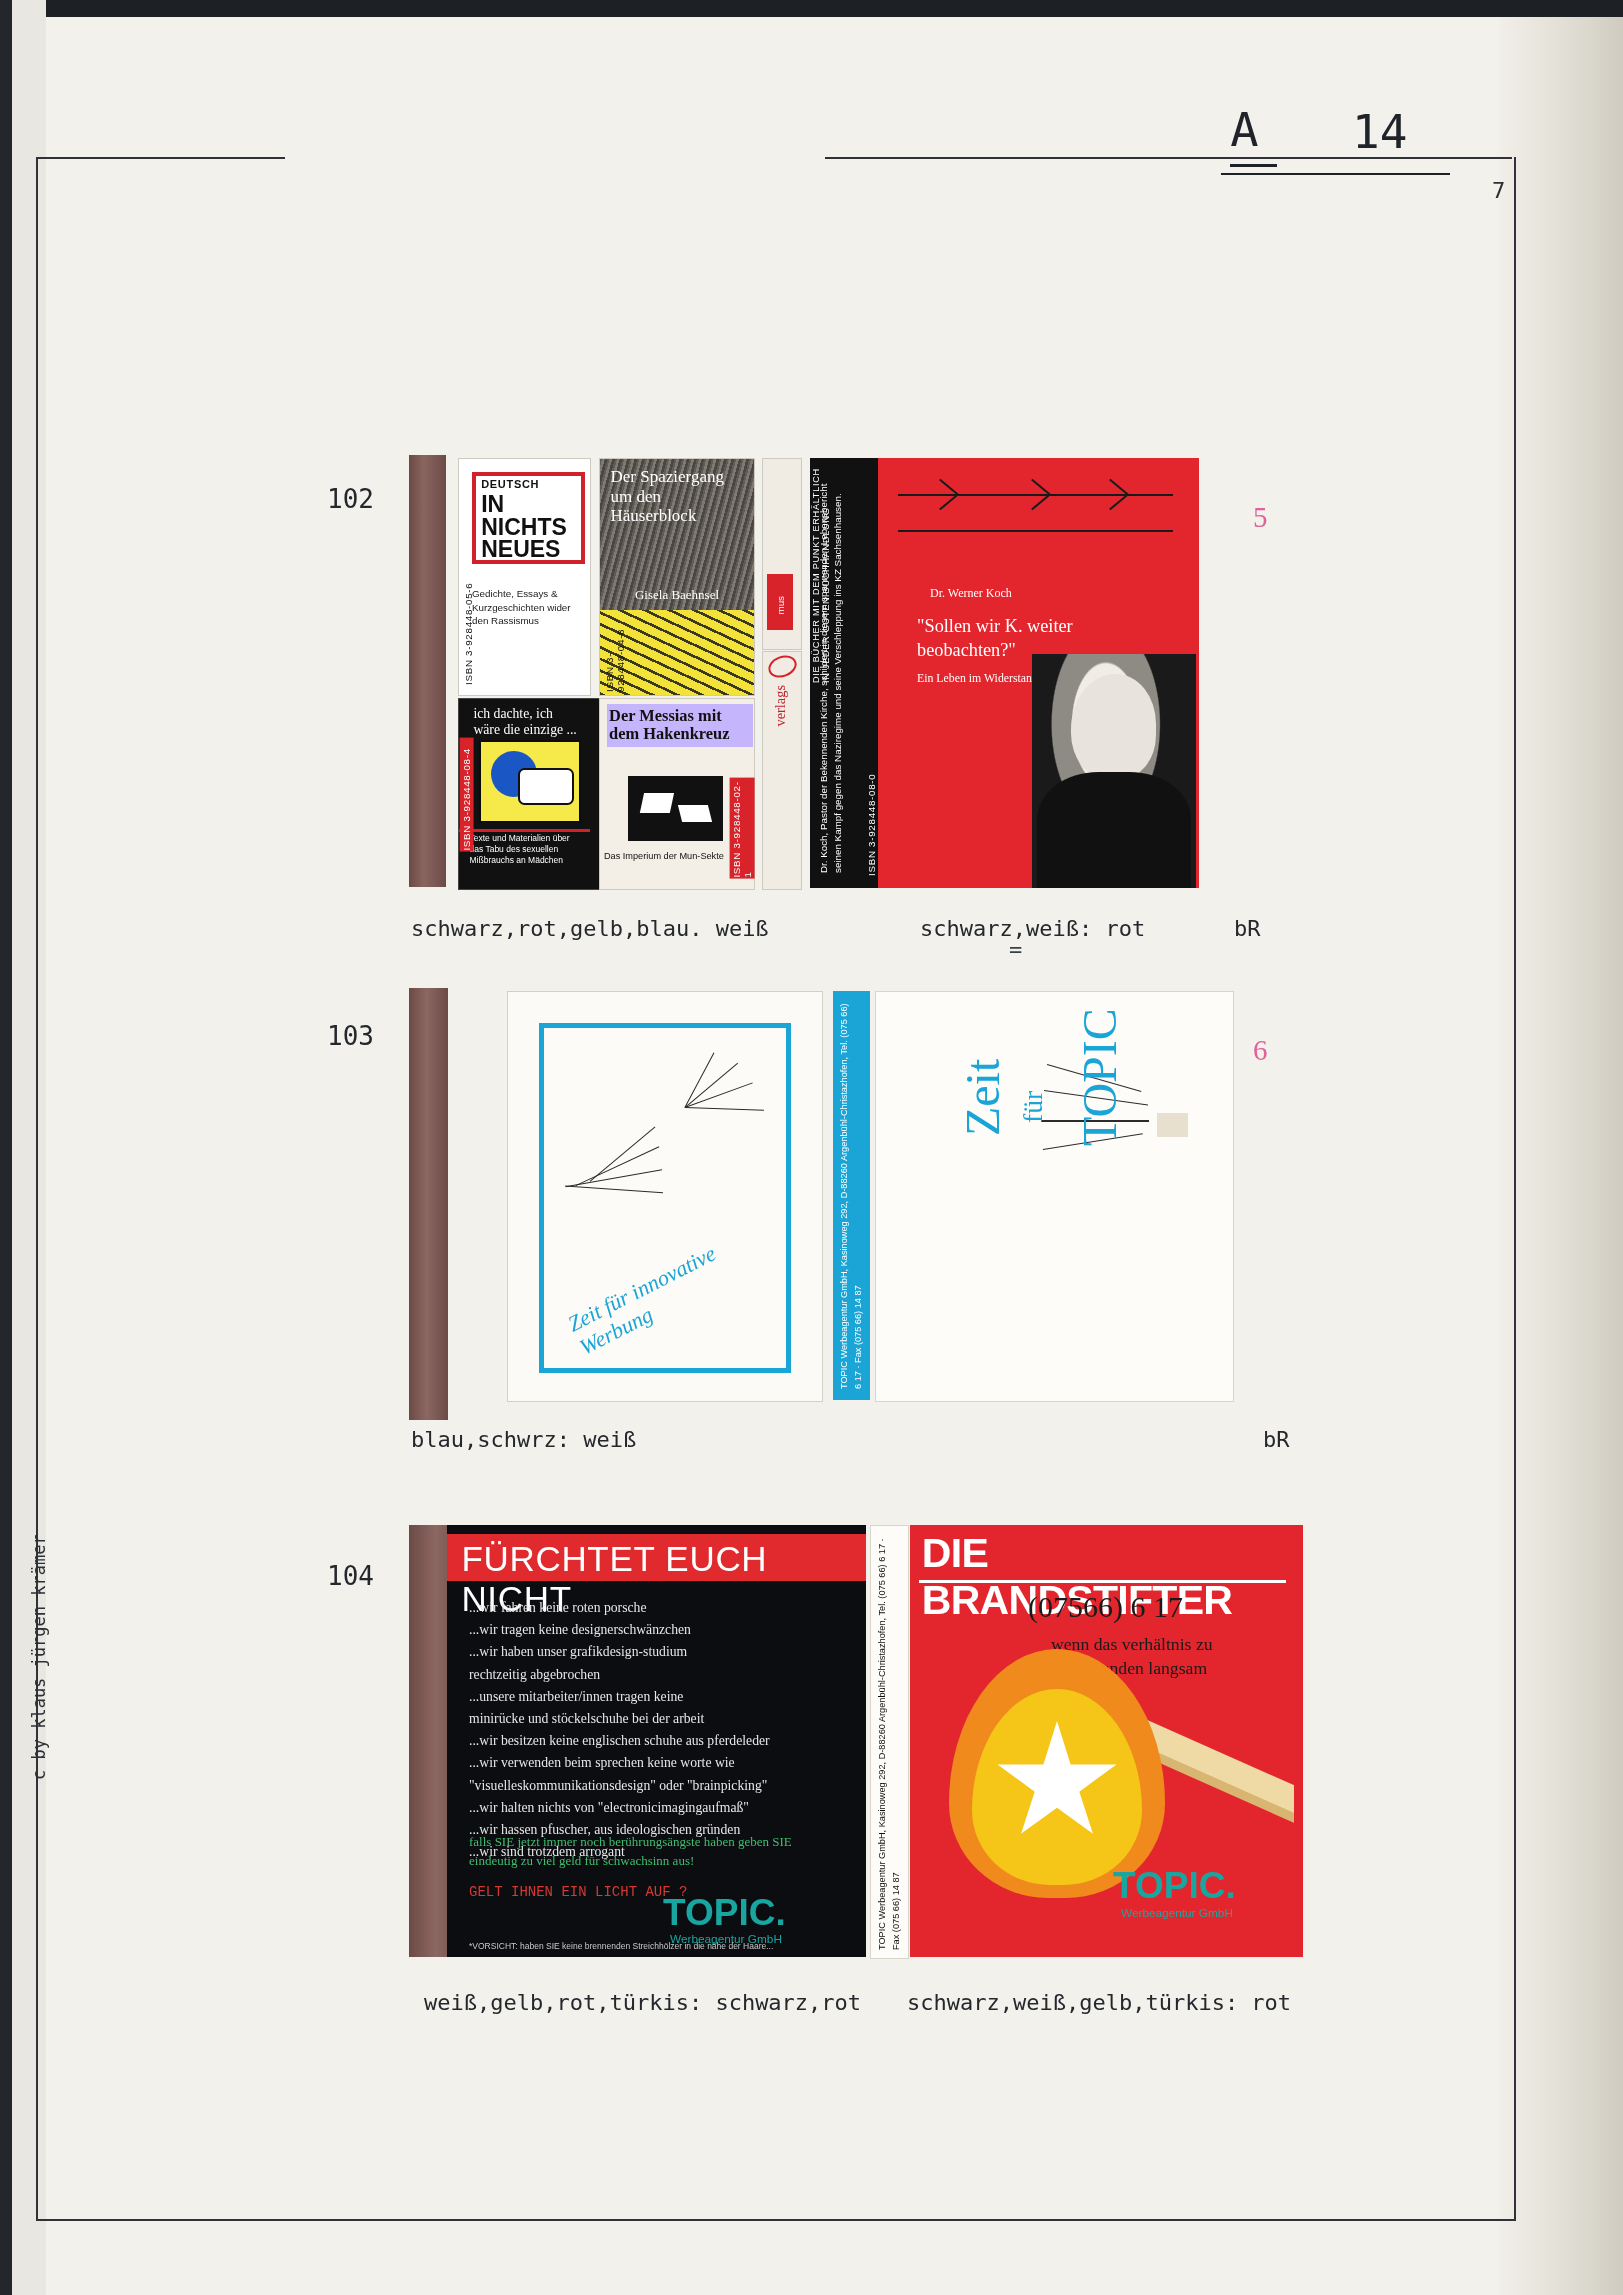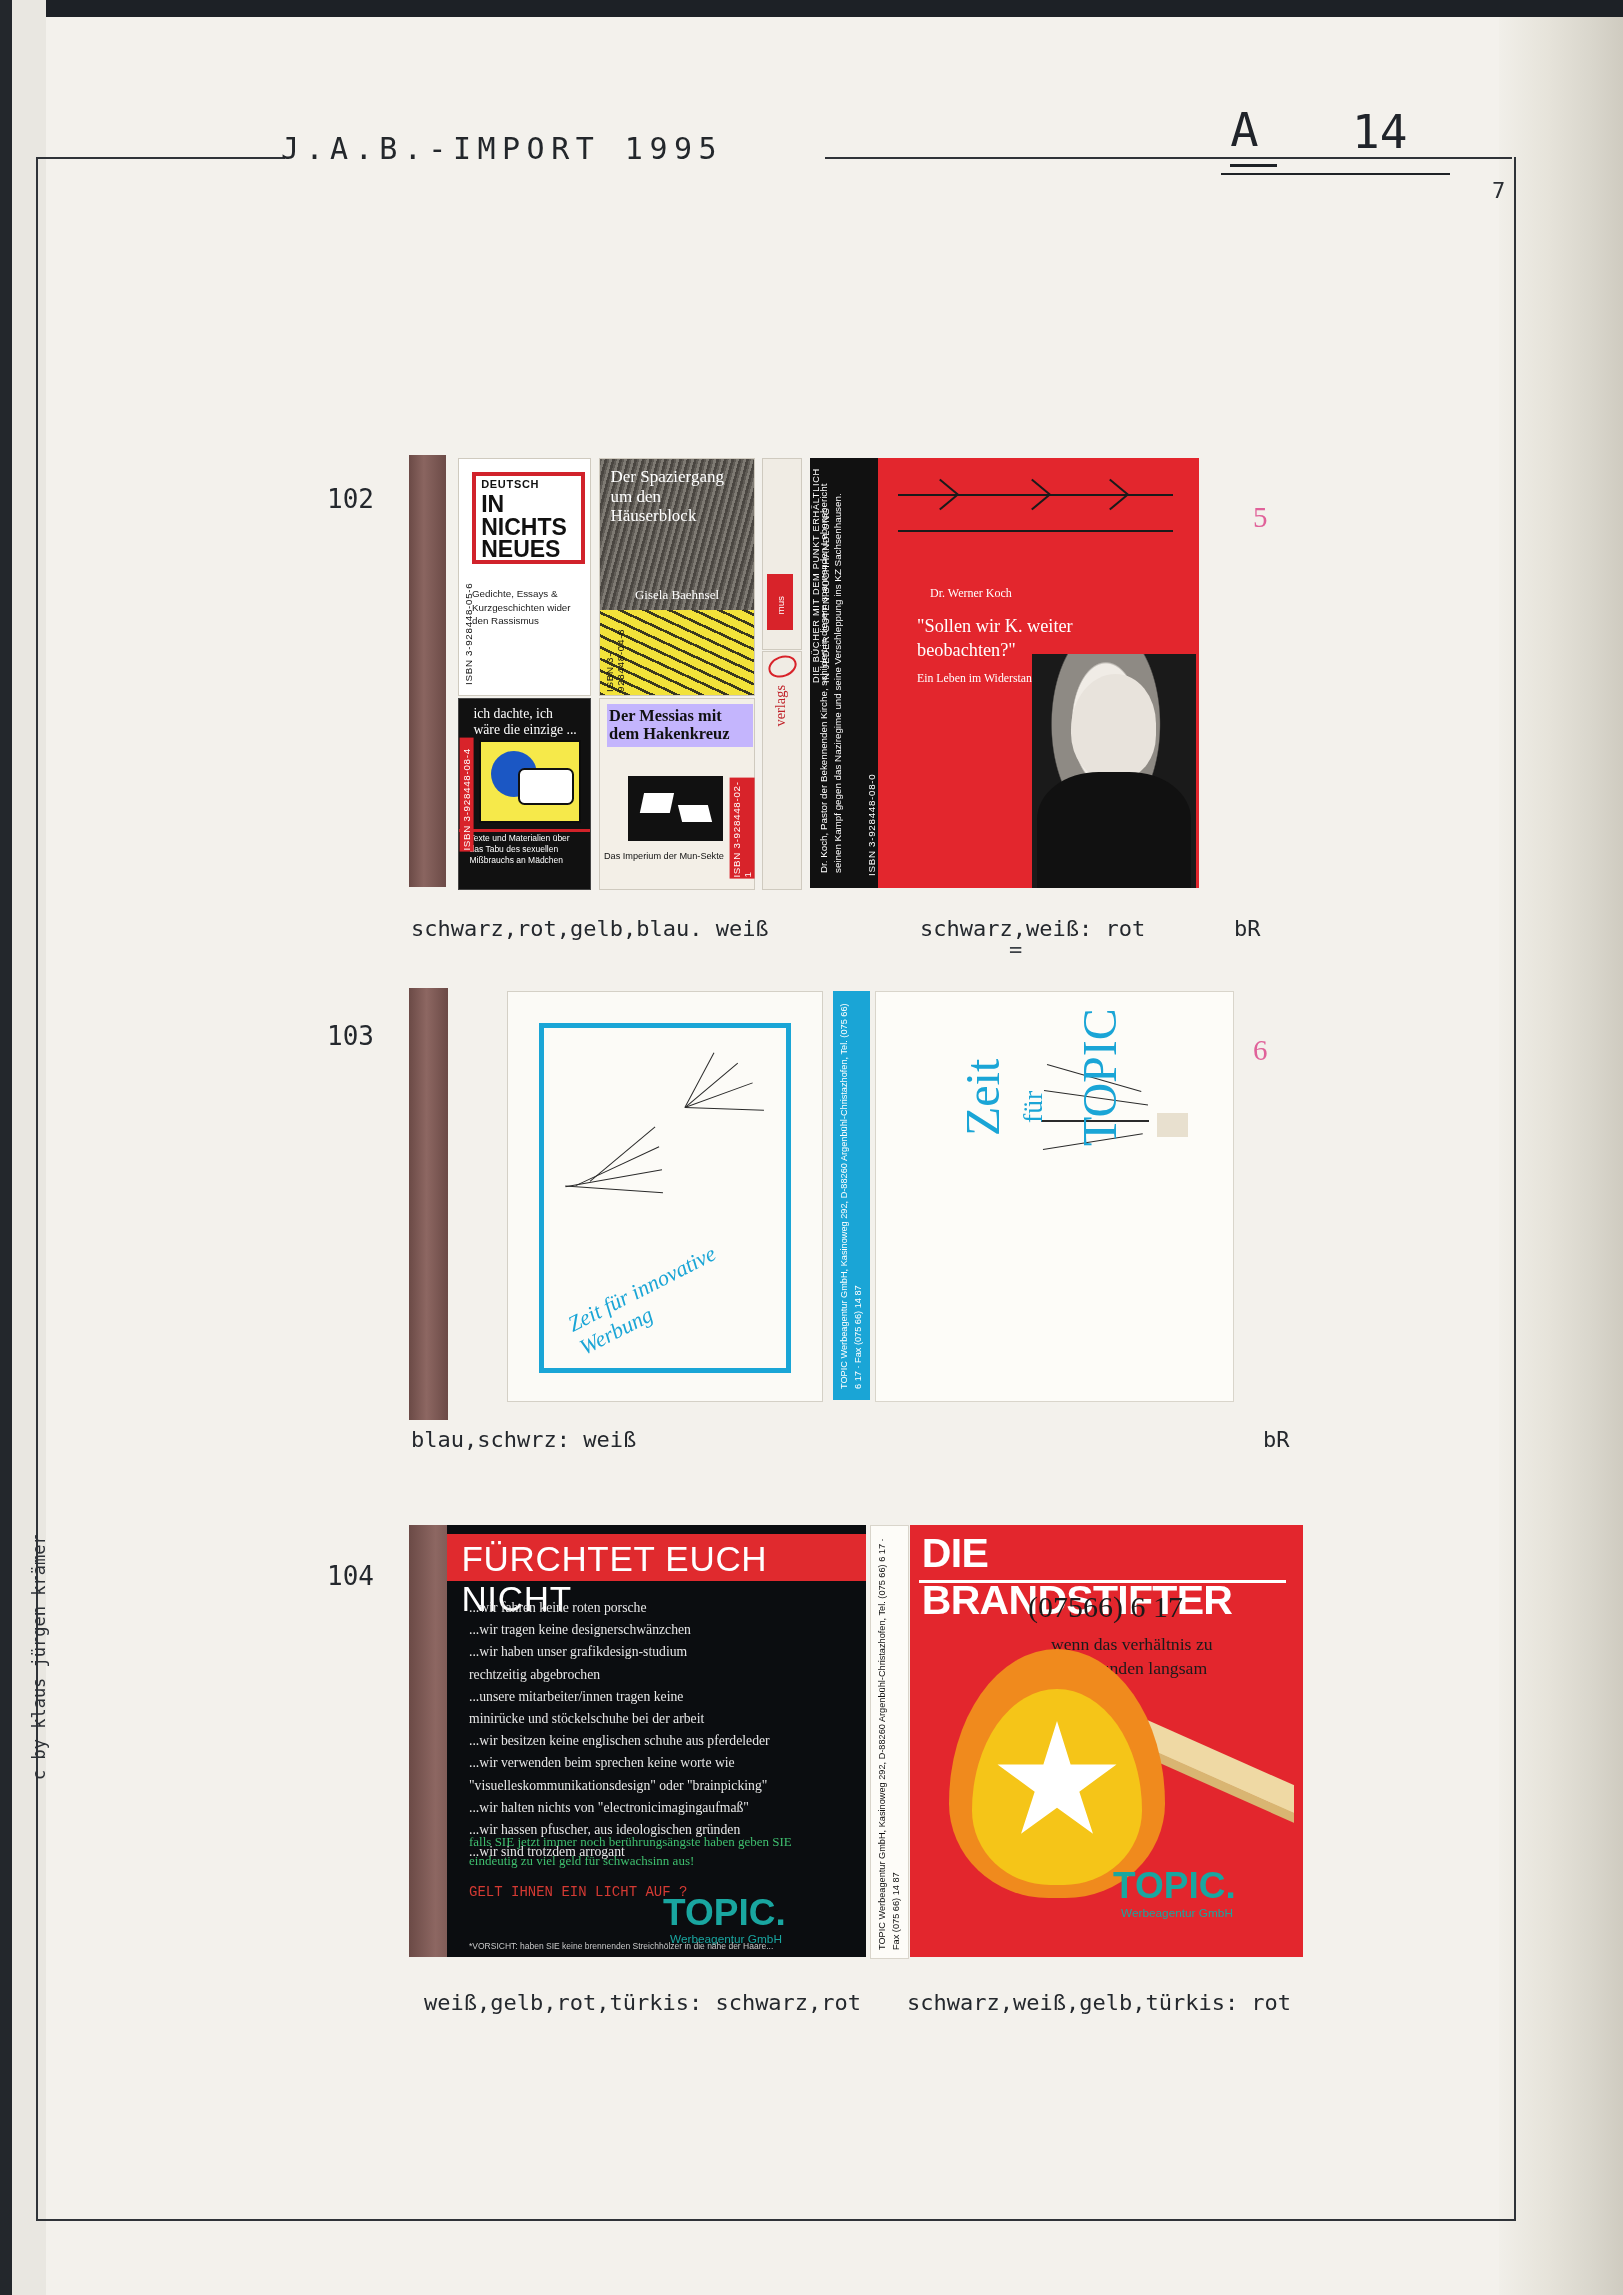--- a/index.html
+++ b/index.html
@@ -77,21 +77,21 @@
 
   .c102b{position:absolute;left:190px;top:3.3px;width:154px;height:236px;background:#e8e4dc;border:0.7px solid #cfcabf;overflow:hidden;}
   .c102b .gtex{position:absolute;left:0;top:0;width:154px;height:151px;background:
      repeating-linear-gradient(105deg,#5f5b55 0 2px,#7e7a73 2px 4.6px,#4a4641 4.6px 7.2px);}
   .c102b .tt{position:absolute;left:10.5px;top:7.9px;width:134px;color:#fff;font-family:"Liberation Serif",serif;font-size:17px;line-height:1.15;}
   .c102b .yellow{position:absolute;left:0;top:151px;width:154px;height:85px;background:#f2e23a;}
   .c102b .yellow:after{content:"";position:absolute;left:0;top:0;width:154px;height:85px;
      background:repeating-linear-gradient(25deg,#1a1a1a 0 2.6px,rgba(0,0,0,0) 2.6px 10.5px);opacity:.85;}
   .c102b .author{position:absolute;left:0;top:128px;width:154px;text-align:center;color:#fff;font-family:"Liberation Serif",serif;font-size:13px;}
 
-  .c102c{position:absolute;left:49px;top:243px;width:131px;height:190px;background:#111;border:0.7px solid #444;}
+  .c102c{position:absolute;left:49px;top:243px;width:131px;height:190px;background:#111;border:0.7px solid #444;padding-left:32px;}
   .c102c .hd{position:absolute;left:14.4px;top:6.5px;width:108px;color:#fff;font-family:"Liberation Serif",serif;font-size:13.7px;line-height:1.2;}
   .c102c .img{position:absolute;left:19.6px;top:41px;width:98px;height:79px;background:#f6e94a;border:2px solid #0c0c0c;}
   .c102c .blue{position:absolute;left:10.5px;top:9.2px;width:46px;height:46px;background:#1b57c4;border-radius:50%;}
   .c102c .hand{position:absolute;left:37px;top:26px;width:52px;height:33px;background:#fff;border:2px solid #111;border-radius:6.5px;}
   .c102c .ft{position:absolute;left:10.5px;top:134px;width:113px;color:#fff;font-size:8.5px;line-height:1.3;}
   .c102c .redbar{position:absolute;left:0;top:130px;width:131px;height:2.6px;background:#d12229;}
 
   .c102d{position:absolute;left:190px;top:243px;width:154px;height:190px;background:#f3efe7;border:0.7px solid #cfcabf;}
   .c102d .ttl{position:absolute;left:6.5px;top:5.2px;width:141px;color:#111;font-family:"Liberation Serif",serif;font-weight:bold;font-size:16.4px;line-height:1.1;
      background:#c4b5fd;padding:2.6px 2.6px 3.9px 2.6px;}
@@ -185,21 +185,20 @@
 <div class="page">
   <div class="scan-top"></div>
   <div class="paper-shade"></div>
   <div class="scan-left"></div>
   <div class="scan-left2"></div>
 
   <div class="frame"></div>
   <div class="frame-top-left"></div>
   <div class="frame-top-right"></div>
 
-  <div class="title">J.A.B.-IMPORT 1995</div>
 
   <div class="idbox">
     <span class="a">A</span>
     <span class="num">14</span>
     <span class="ul"></span>
   </div>
 
   <div class="pagenum">7</div>
   <div class="sidecredit">c by klaus jürgen krämer</div>
 

